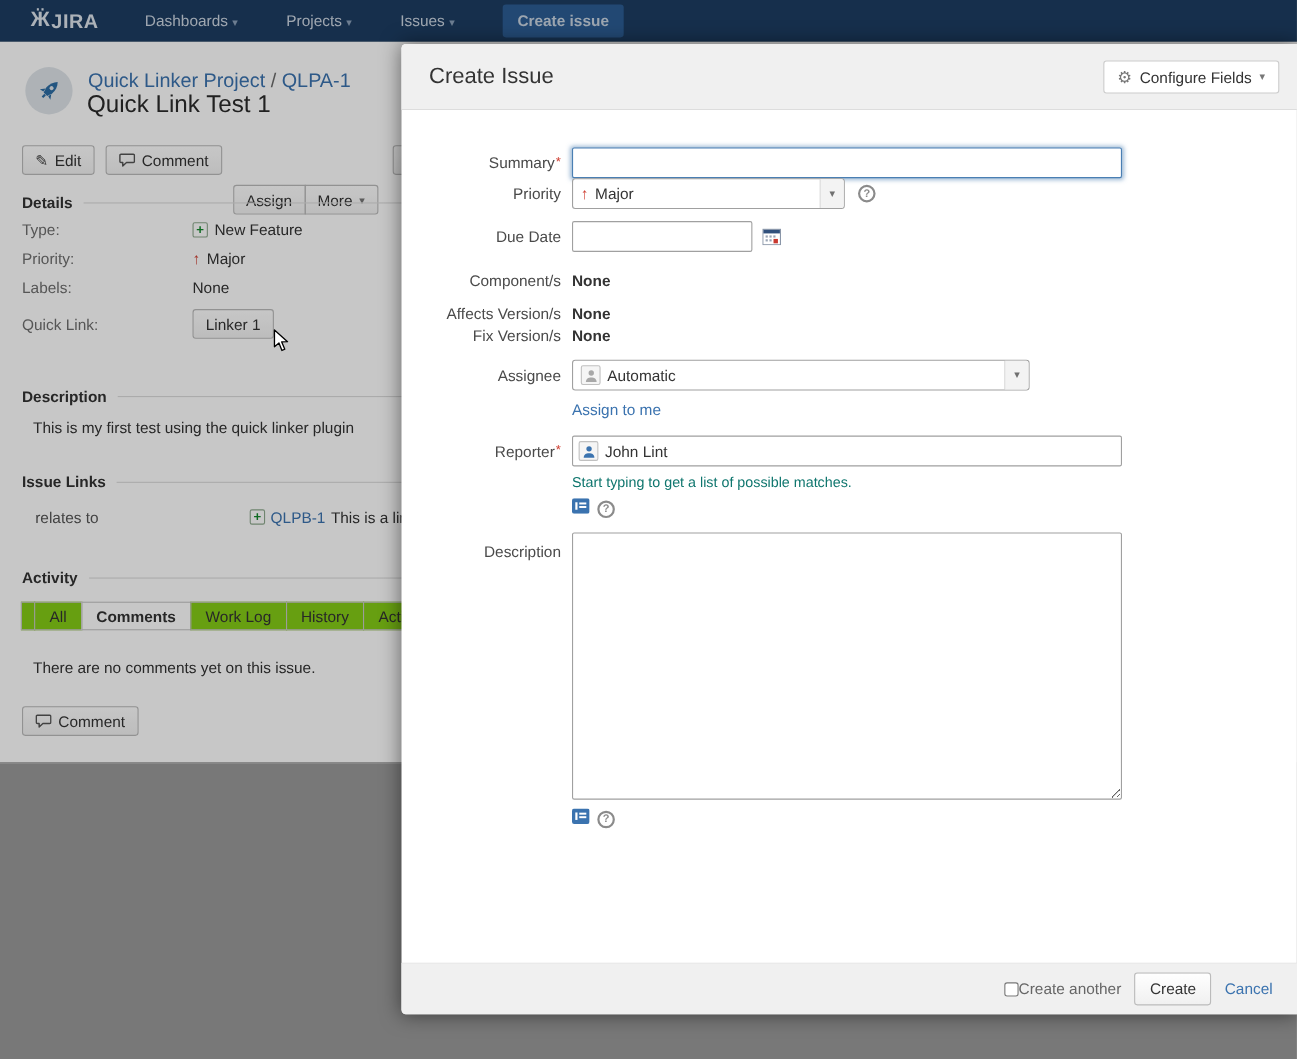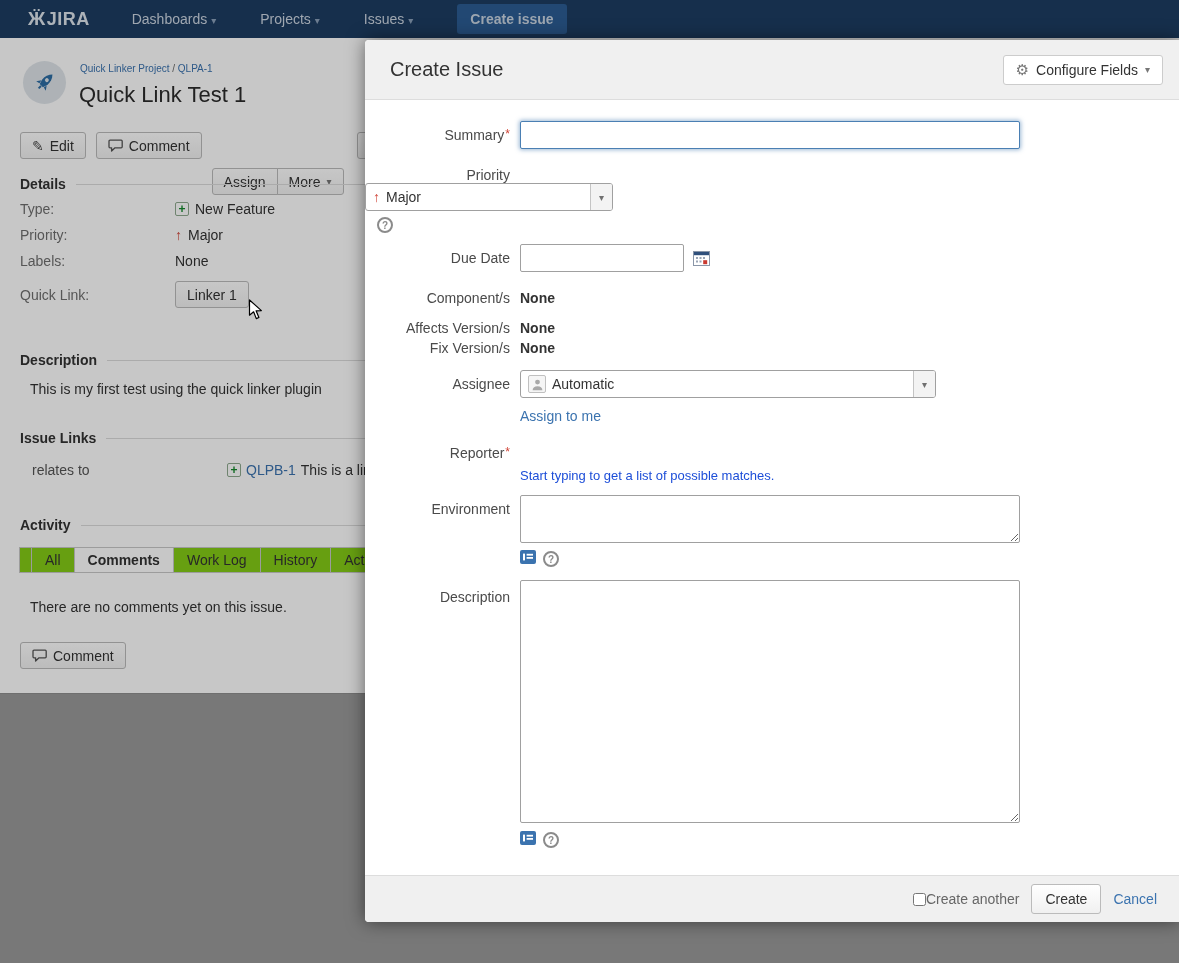--- a/index.html
+++ b/index.html
@@ -13,21 +13,21 @@
   .logo .mark { font-size:19px; margin-right:1px; }
   .nav-item { color:#ccd6e2; font-size:14px; margin-right:44px; cursor:pointer; }
   .nav-item .caret { font-size:10px; color:#8ba0ba; margin-left:4px; }
   .nav-create { background:#2c5d94; color:#c9d5e2; font-size:14px; font-weight:bold; border:none; border-radius:3px; padding:7px 13px; cursor:pointer; }
 
   
   .page-content { position:absolute; top:38px; left:0; width:1179px; height:656px; background:#ffffff; border-bottom:1px solid #8f8f8f; z-index:1; }
   a.lnk { color:#3b73af; text-decoration:none; }
 
   .proj-avatar { position:absolute; left:23px; top:23px; width:43px; height:43px; border-radius:50%; background:#dfe5ea; display:flex; align-items:center; justify-content:center; }
-  .breadcrumb { position:absolute; left:80px; top:25px; font-size:10px; color:#6b6b6b; }
+  .breadcrumb { position:absolute; left:80px; top:25px; font-size:18px; color:#6b6b6b; }
   .page-title { position:absolute; left:79px; top:44px; font-size:22px; color:#2b2b2b; font-weight:500; }
 
   .btn { display:inline-flex; align-items:center; gap:6px; height:27px; padding:0 11px; font-size:14px; color:#333; background:linear-gradient(#ffffff,#f2f2f2); border:1px solid #bbb; border-radius:3px; cursor:pointer; font-family:inherit; }
   .toolbar { position:absolute; left:20px; top:94px; display:flex; gap:10px; }
   .btn-group { display:flex;margin-top:36px; }
   .btn-group .btn { border-radius:0; }
   .btn-group .btn:first-child { border-radius:3px 0 0 3px; }
   .btn-group .btn:last-child { border-radius:0 3px 3px 0; margin-left:-1px; }
   .btn .caret { font-size:10px; color:#777; }
   .icon-pencil { font-size:14px; color:#444; }
@@ -62,40 +62,40 @@
   .blanket { position:absolute; inset:0; background:rgba(0,0,0,0.22); z-index:10; }
   .cursor { position:absolute; left:248px; top:299px; z-index:30; }
 
   
   .modal { position:absolute; left:365px; top:40px; width:814px; height:882px; background:#fff; z-index:20; border-radius:4px 0 0 4px; box-shadow:0 0 18px rgba(0,0,0,0.5); }
   .modal-header { height:60px; background:#f0f0f0; border-bottom:1px solid #ddd; border-radius:4px 0 0 0; display:flex; align-items:center; padding:0 16px 0 25px; }
   .modal-title { font-size:20px; color:#333; }
   .cfg-btn { margin-left:auto; display:inline-flex; align-items:center; gap:7px; height:30px; padding:0 12px; background:#fff; border:1px solid #ccc; border-radius:3px; font-size:14px; color:#333; cursor:pointer; font-family:inherit; }
   .gear { color:#777; font-size:15px; }
 
-  .modal-body { position:absolute; top:60px; bottom:47px; left:0; right:0; padding-top:21px; overflow:hidden; }
+  .modal-body { position:absolute; top:60px; bottom:47px; left:0; right:0; padding-top:34px; overflow:hidden; }
   .frow { display:flex; align-items:flex-start; }
   .flabel { width:155px; text-align:right; padding-right:10px; font-size:14px; color:#4a4a4a; flex-shrink:0; }
   .pt6 { padding-top:6px; }
   .req { color:#d04437; font-size:12px; vertical-align:top; margin-left:1px; }
   .offset { margin-left:155px; }
   .bold-none { font-size:14px; font-weight:bold; color:#333; }
 
   .txt { height:28px; border:1px solid #a0a0a0; border-radius:2px; padding:2px 6px; font:14px "Liberation Sans", sans-serif; color:#333; background:#fff; }
   .focus-blue { border-color:#4a7fb3; box-shadow:0 0 4px 1px rgba(74,127,179,.55); outline:none; }
   textarea.txt { resize:both; }
 
   .selectbox { display:inline-flex; align-items:center; height:28px; border:1px solid #a0a0a0; border-radius:3px; background:#fff; gap:6px; padding-left:7px; cursor:pointer; }
   .sel-caret { margin-left:auto; align-self:stretch; width:22px; border-left:1px solid #c4c4c4; background:#f3f3f3; display:flex; align-items:center; justify-content:center; color:#707070; font-size:10px; border-radius:0 2px 2px 0; }
   .sel-text { font-size:14px; color:#333; }
 
   .help { width:16px; height:16px; border:2px solid #8b8b8b; border-radius:50%; color:#8b8b8b; font-size:10px; font-weight:bold; display:inline-flex; align-items:center; justify-content:center; flex-shrink:0; }
   .mini-avatar { width:18px; height:18px; border:1px solid #c0c0c0; border-radius:2px; background:#f5f5f5; display:inline-flex; align-items:center; justify-content:center; flex-shrink:0; }
   .fakeinput { display:inline-flex; align-items:center; gap:6px; width:500px; height:28px; border:1px solid #a0a0a0; border-radius:2px; padding:0 5px; background:#fff; font-size:14px; color:#333; }
-  .hint { font-size:13px; color:#1d4ed8; }
+  .hint { font-size:13px; color:#0f766e; }
   .wrap590 { width:590px; line-height:20px; }
 
   .modal-footer { position:absolute; bottom:0; left:0; right:0; height:47px; background:#f0f0f0; border-top:1px solid #ddd; border-radius:0 0 0 4px; display:flex; align-items:center; justify-content:flex-end; padding-right:22px; gap:12px; }
   .chk-wrap { display:flex; align-items:center; gap:0; font-size:14px; color:#666; }
   .create-btn { height:30px; padding:0 13px; font-size:14px; color:#333; background:linear-gradient(#fff,#f0f0f0); border:1px solid #bbb; border-radius:3px; cursor:pointer; font-family:inherit; }
   .cancel-lnk { font-size:14px; }
 </style>
 </head>
 <body>
 
@@ -241,21 +241,21 @@
       </button>
     </div>
 
     <div class="modal-body">
 
       <div class="frow">
         <label class="flabel pt6"><span>Summary</span><span class="req">*</span></label>
         <input class="txt focus-blue" style="width: 500px;" value="">
       </div>
 
-      <div class="frow" style="margin-top:12px;flex-direction:column;">
+      <div class="frow" style="">
         <label class="flabel pt6">Priority</label>
         <div class="selectbox" style="width:248px;">
           <span class="pri-up">↑</span>
           <span class="sel-text">Major</span>
           <span class="sel-caret">▾</span>
         </div>
         <span class="help" style="margin:6px 0 0 12px;">?</span>
       </div>
 
       <div class="frow" style="margin-top:11px;">
@@ -302,27 +302,32 @@
           <span class="sel-text">Automatic</span>
           <span class="sel-caret">▾</span>
         </div>
       </div>
       <div class="offset" style="margin-top:9px;">
         <a href="#" class="lnk" style="font-size:14px;">Assign to me</a>
       </div>
 
       <div class="frow" style="margin-top:14px;">
         <label class="flabel pt6"><span>Reporter</span><span class="req">*</span></label>
+        <div class="fakeinput">
+          <span class="mini-avatar">
+            <svg width="13" height="13" viewBox="0 0 16 16">
+                <circle cx="8" cy="5" r="3" fill="#3b73af"></circle>
+                <path d="M2 15c0-3.5 2.6-5 6-5s6 1.5 6 5z" fill="#3b73af"></path>
+              </svg>
+          </span>
+          <span>John Lint</span>
+        </div>
       </div>
       <div class="offset hint" style="margin-top:7px;">Start typing to get a list of possible matches.</div>
 
-      <div class="frow" style="margin-top:12px;">
-        <label class="flabel pt6">Environment</label>
-        <textarea class="txt" style="width: 500px; height: 48px;"></textarea>
-      </div>
       <div class="offset" style="margin-top:7px;display:flex;align-items:center;gap:7px;">
         <span>
           <svg width="16" height="14" viewBox="0 0 16 14">
               <rect width="16" height="14" rx="2" fill="#3b73af"></rect>
               <rect x="3" y="3.6" width="2" height="6.8" fill="#fff"></rect>
               <rect x="6.6" y="3.8" width="6.4" height="1.8" fill="#fff"></rect>
               <rect x="6.6" y="7" width="6.4" height="1.8" fill="#fff"></rect>
             </svg>
         </span>
         <span class="help">?</span>

